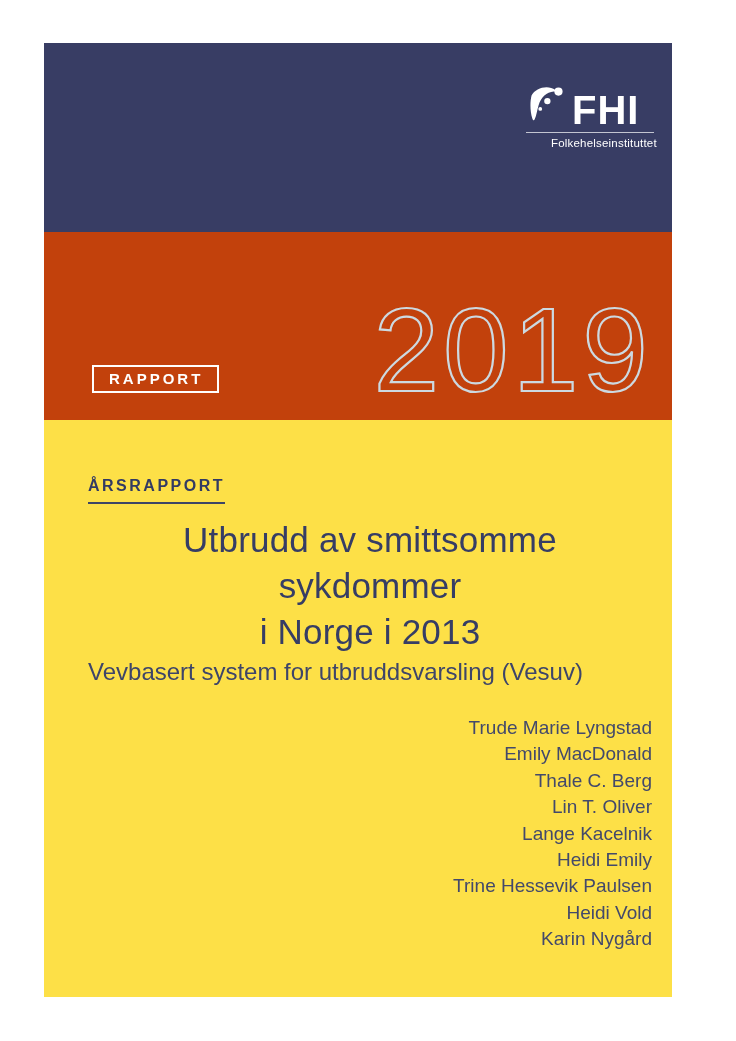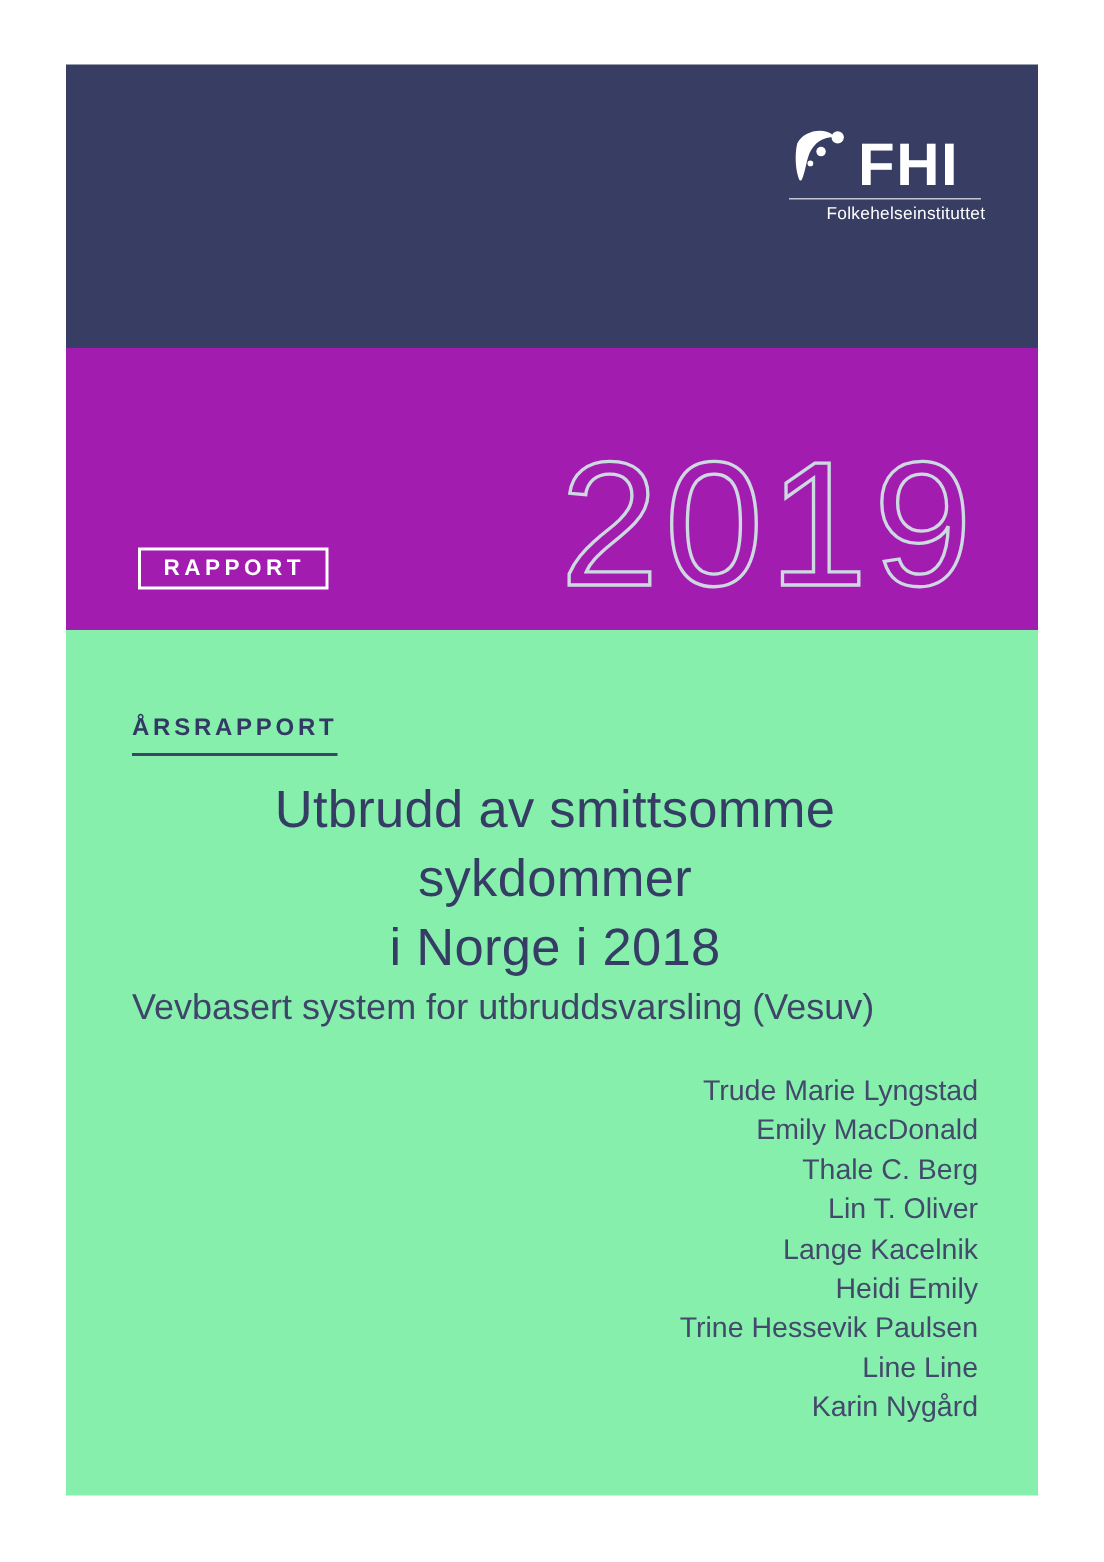--- a/index.html
+++ b/index.html
@@ -3,47 +3,47 @@
 <meta charset="utf-8">
 <style>
   html, body {
     margin: 0;
     padding: 0;
     background: #ffffff;
     font-family: "Liberation Sans", "DejaVu Sans", sans-serif;
   }
   .canvas {
     position: relative;
-    width: 736px;
+    width: 672px;
     height: 1041px;
     background: #ffffff;
     overflow: hidden;
     border-radius: 24px;
   }
   .page {
     position: absolute;
     left: 44px;
     top: 43px;
     width: 648px;
     height: 954px;
   }
   .band-navy {
     position: relative;
     height: 189px;
     background: #383d64;
   }
   .band-teal {
     position: relative;
     height: 188px;
-    background: #a21caf;
+    background: #c2410c;
   }
   .band-light {
     position: relative;
     height: 577px;
-    background: #86efac;
+    background: #fde047;
     box-sizing: border-box;
     padding: 57px 40px 0 44px;
   }
   
   .logo {
     position: absolute;
     top: 42px;
     right: 38px;
     width: 128px;
   }
@@ -167,30 +167,30 @@
 
     <div class="band-teal">
       <div class="rapport-box">RAPPORT</div>
       <div class="year">2019</div>
     </div>
 
     <div class="band-light">
       <span class="kicker">ÅRSRAPPORT</span>
       <div class="title">
         <div>Utbrudd av smittsomme sykdommer</div>
-        <div>i Norge i 2018</div>
+        <div>i Norge i 2013</div>
       </div>
       <div class="subtitle">Vevbasert system for utbruddsvarsling (Vesuv)</div>
       <div class="authors">
         <div class="author">Trude Marie Lyngstad</div>
         <div class="author">Emily MacDonald</div>
         <div class="author">Thale C. Berg</div>
         <div class="author">Lin T. Oliver</div>
         <div class="author">Lange Kacelnik</div>
         <div class="author">Heidi Emily</div>
         <div class="author">Trine Hessevik Paulsen</div>
-        <div class="author">Line Line</div>
+        <div class="author">Heidi Vold</div>
         <div class="author">Karin Nygård</div>
       </div>
     </div>
 
   </div>
 </div>
 
 </body></html>

